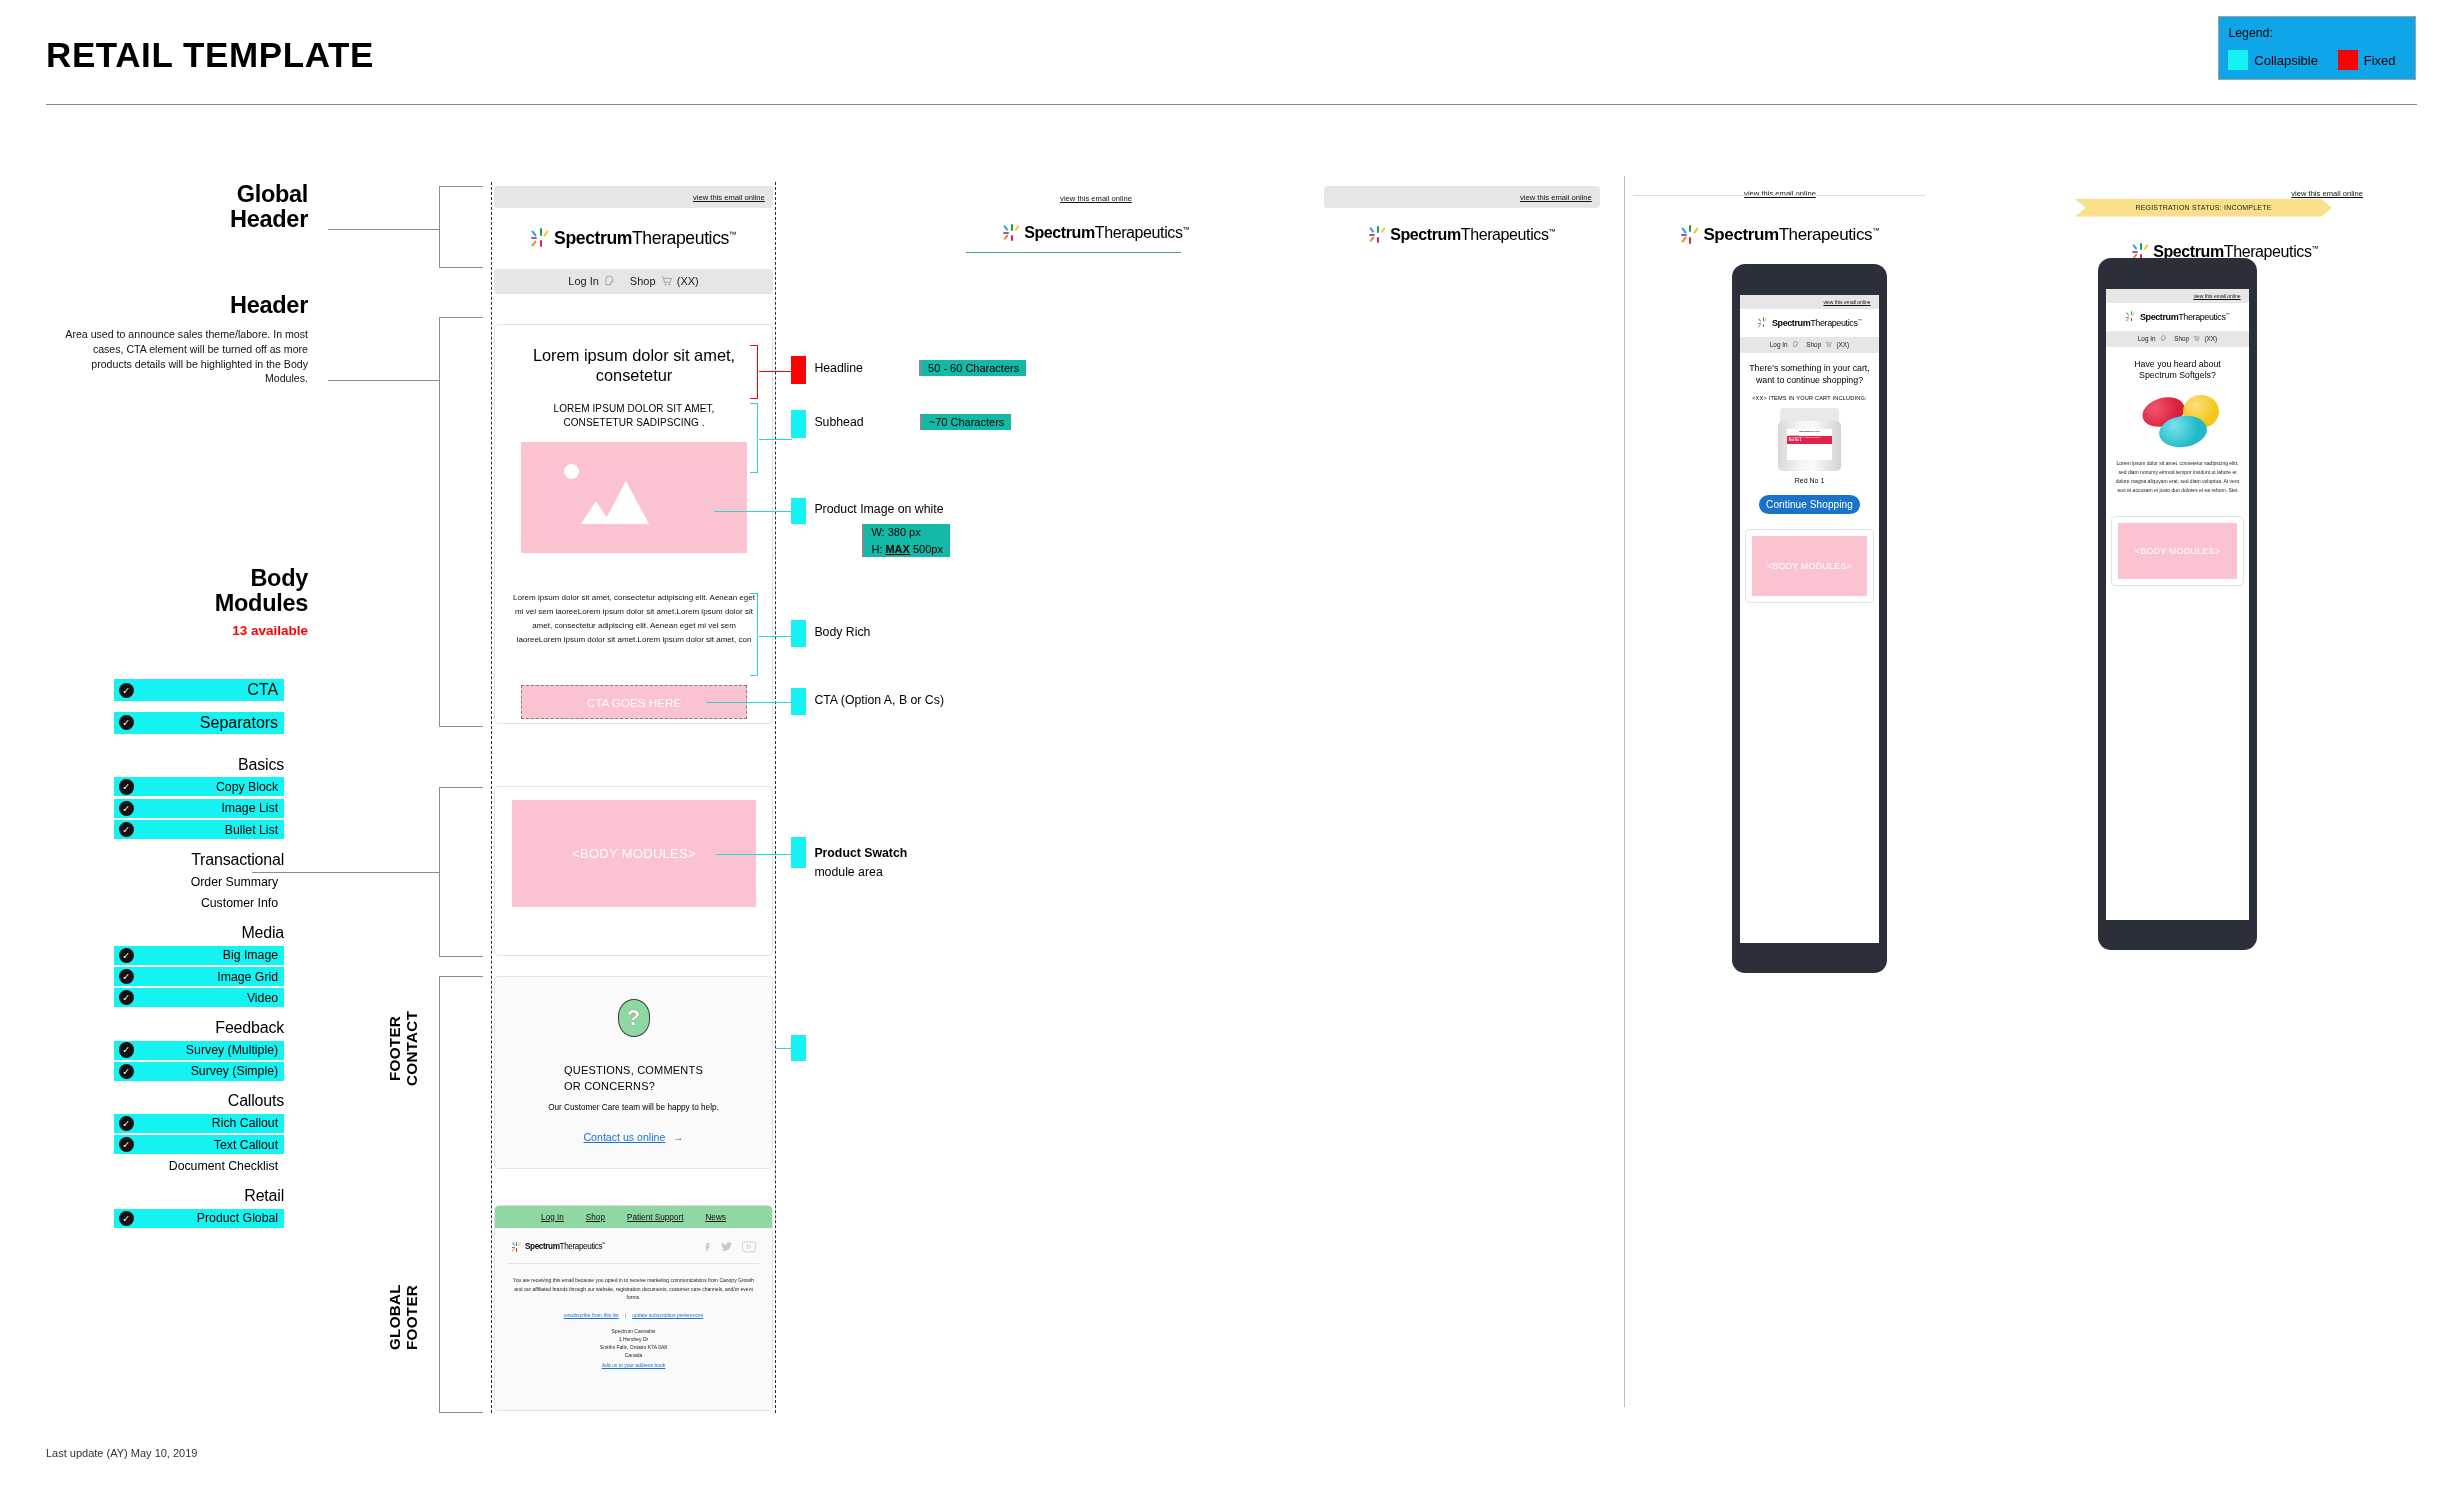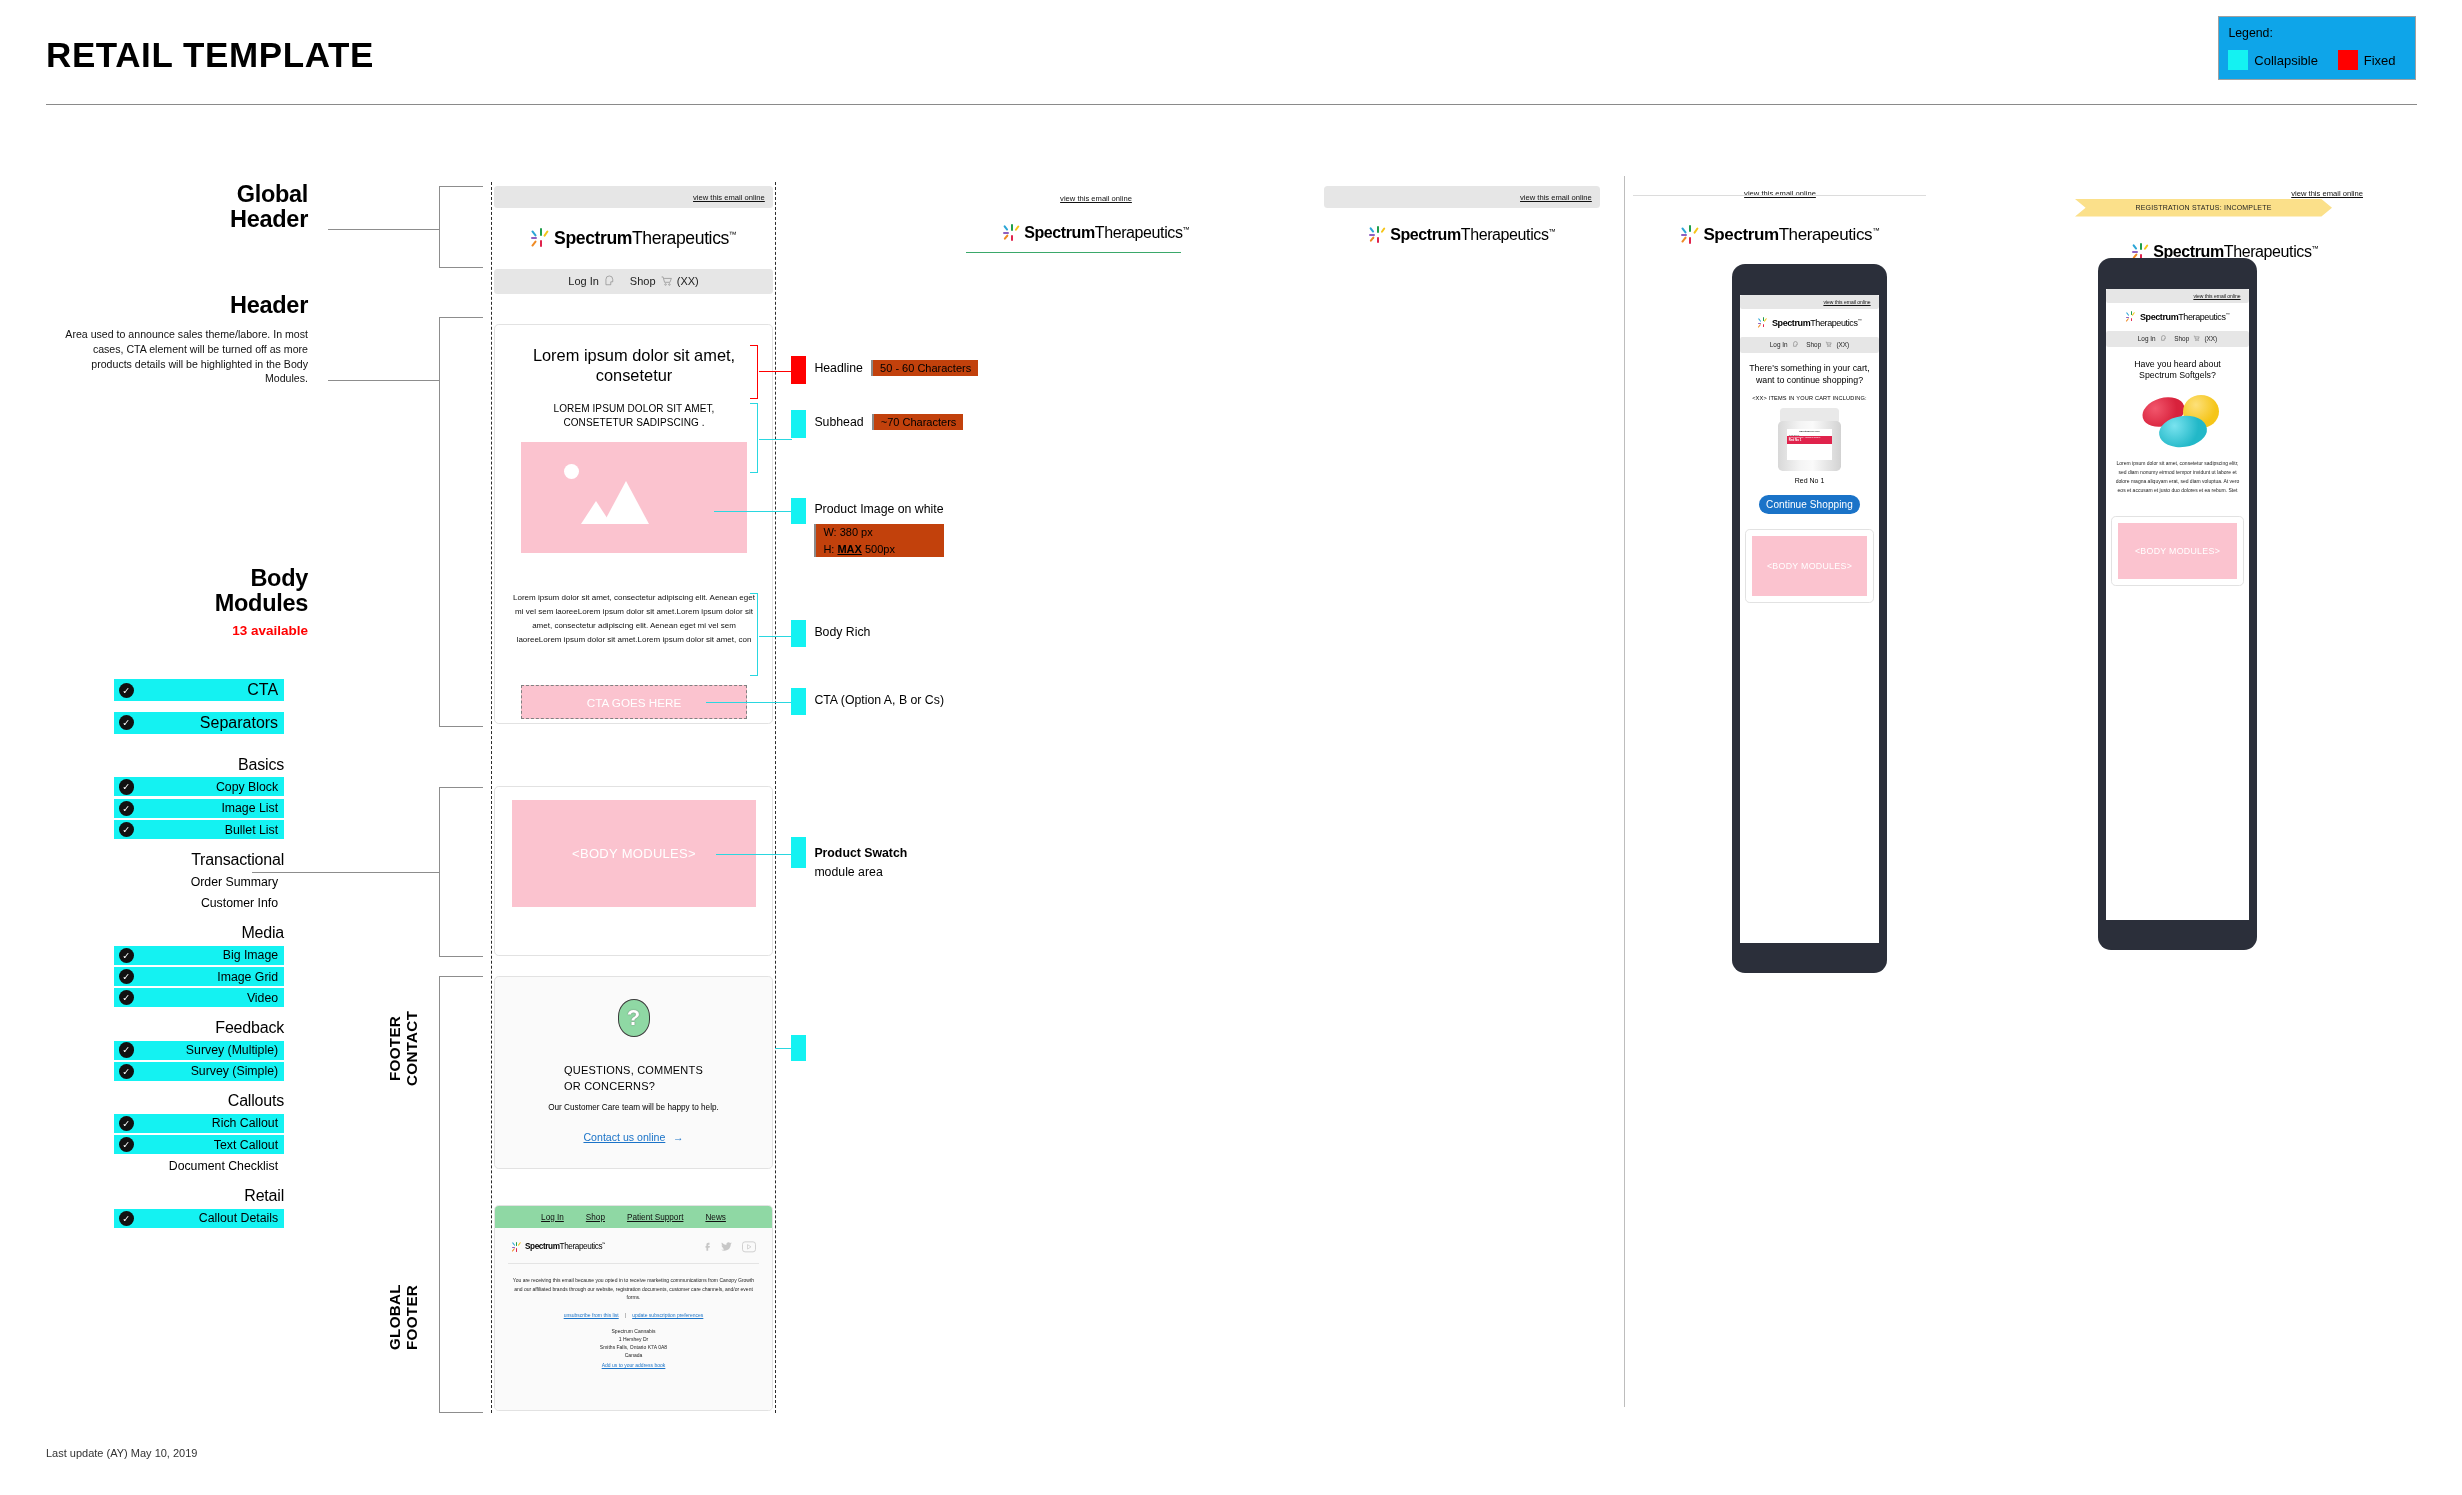--- a/index.html
+++ b/index.html
@@ -107,22 +107,22 @@
   .pinkblock {
     background:#fbc3cf; display:flex; align-items:center; justify-content:center;
     color:#fff; font-size:13px; letter-spacing:0.3px;
   }
 
   
   .anno { position:absolute; display:flex; align-items:flex-start; gap:8.2px; }
   .anno-swatch { width:15.2px; height:27px; flex:none; }
   .anno-text { font-size:12.3px; line-height:1.25; white-space:nowrap; padding-top:4.7px;}
   .anno-pill {
-    background:#c2410c; border-left:2.3px solid #8a8a8a;
-    padding:2.3px 7px; font-size:11px; white-space:nowrap;
+    background:#14b8a6; border-left:2.3px solid #8a8a8a;
+    padding:2.3px 7px; font-size:11px; white-space:nowrap;margin-left:48px;
   }
   .leader { position:absolute; border-top:0.9px solid #2ad7e0; }
   .leader-red { position:absolute; border-top:0.9px solid #ff0000; }
   .bracket-cy { position:absolute; border:0.9px solid #2ad7e0; border-left:none; }
   .bracket-rd { position:absolute; border:0.9px solid #ff0000; border-left:none; }
 
   
   .vlabel {
     position:absolute; font-size:15.2px; font-weight:bold; letter-spacing:0.3px;
     writing-mode:vertical-rl; transform:rotate(180deg);
@@ -278,21 +278,21 @@
     <div class="mod-row on">
       <span class="mod-check">✓</span>
       <span>Text Callout</span>
     </div>
     <div class="mod-row off">
       <span>Document Checklist</span>
     </div>
     <div class="mod-group-head">Retail</div>
     <div class="mod-row on">
       <span class="mod-check">✓</span>
-      <span>Callout Details</span>
+      <span>Product Global</span>
     </div>
   </div>
 
 <div class="vlabel" style="left:387px; top:990px; height:117px;">FOOTER<br>CONTACT</div>
 <div class="vlabel" style="left:387px; top:1259px; height:117px;">GLOBAL<br>FOOTER</div>
 
 <div class="abs brk-h" style="left:328px; top:229px; width:111px;"></div>
 <div class="abs brk-v" style="left:439px; top:186px; height:82px;"></div>
 <div class="abs brk-h" style="left:439px; top:186px; width:44px;"></div>
 <div class="abs brk-h" style="left:439px; top:267px; width:44px;"></div>

